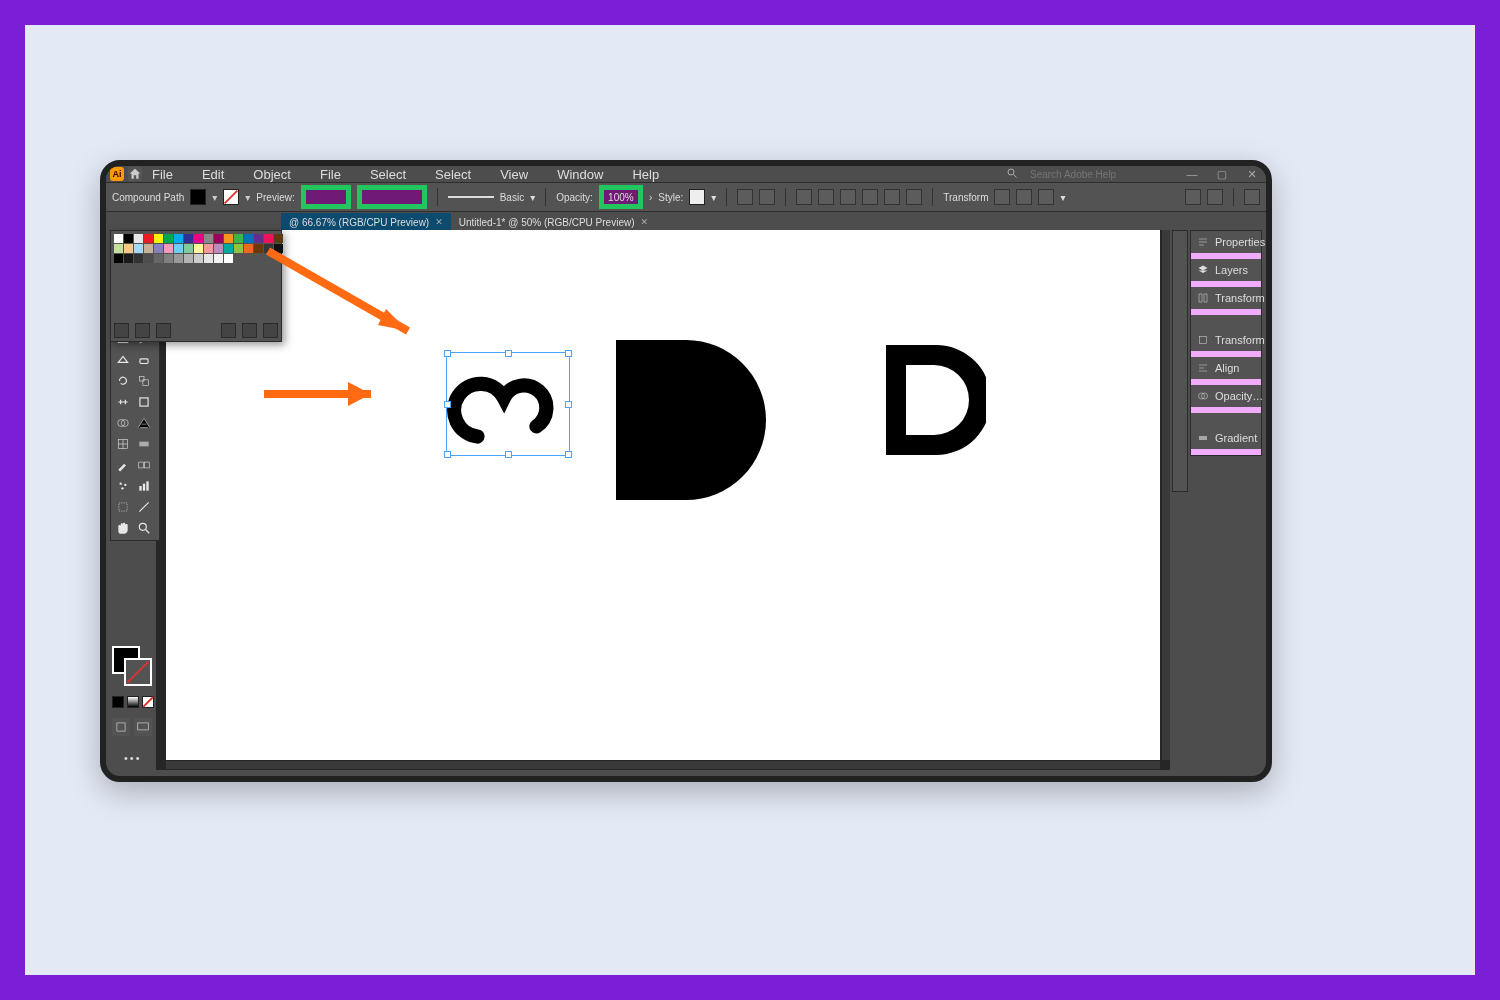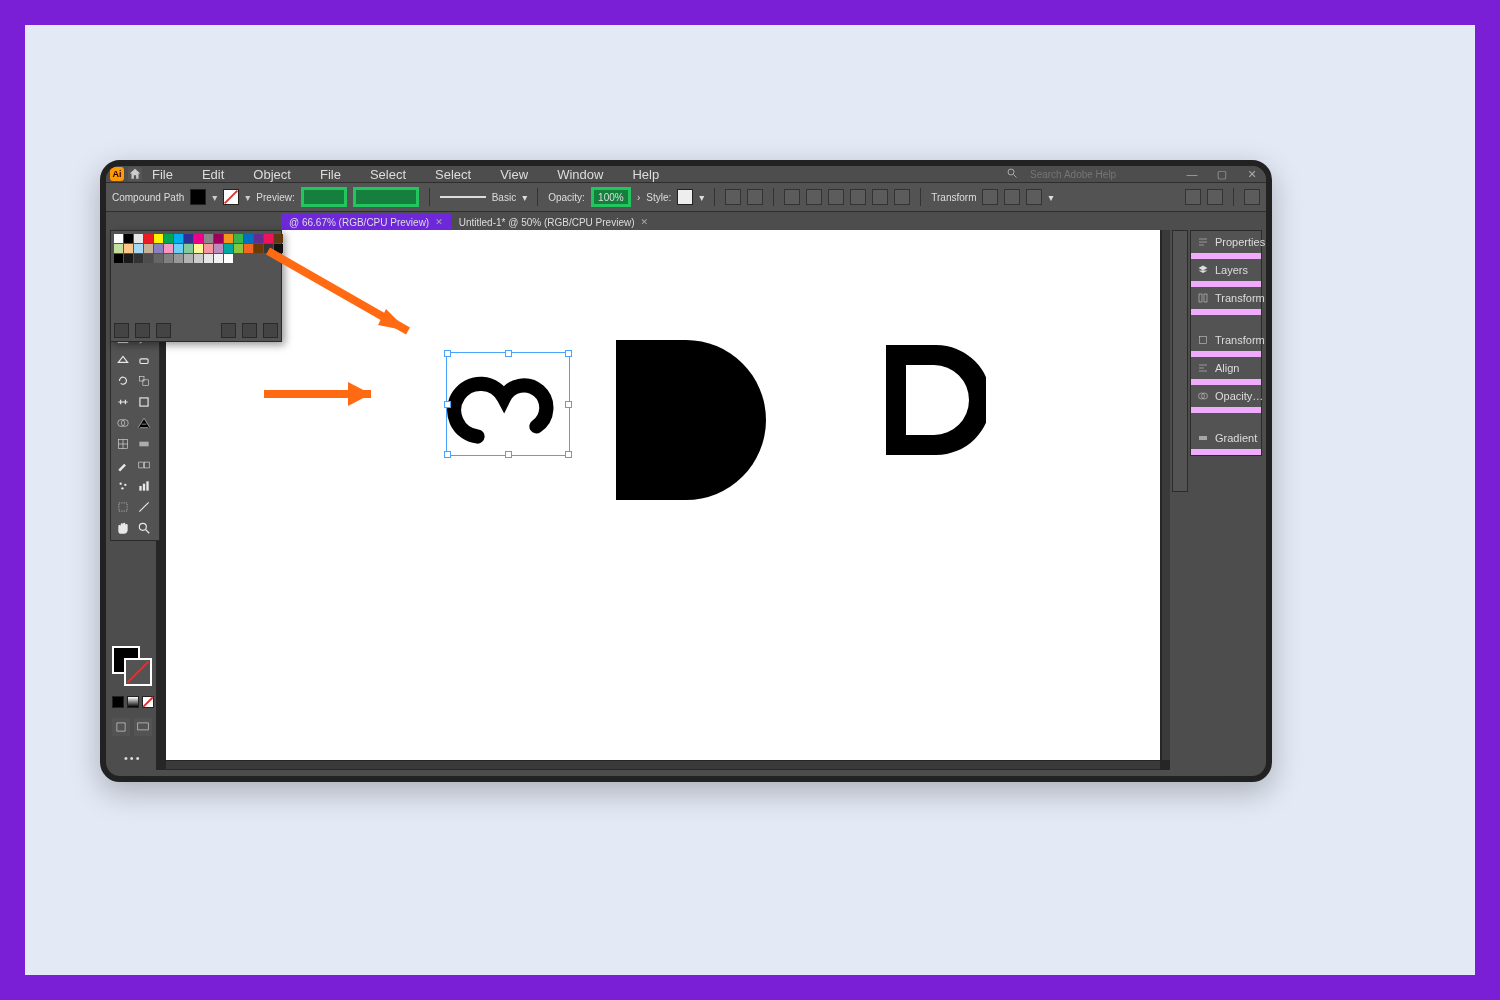--- a/index.html
+++ b/index.html
@@ -7,26 +7,26 @@
   .frame{position:absolute;left:100px;top:160px;width:1160px;height:610px;background:#4d4d4d;border-radius:20px;border:6px solid #222;box-shadow:0 10px 30px rgba(0,0,0,.25);overflow:hidden}
   
   .topbar{height:16px;background:#4d4d4d;display:flex;align-items:center;color:#ccc;padding:0 4px}
   .ai-icon{width:14px;height:14px;background:#ff9a00;border-radius:3px;display:flex;align-items:center;justify-content:center;color:#330000;font-weight:bold;font-size:9px;margin-right:4px}
   .home-icon{width:14px;height:14px;background:#555;border-radius:2px;margin-right:10px;display:flex;align-items:center;justify-content:center}
   .menu{display:flex;gap:29px;color:#ddd;font-size:13px}
   .topright{margin-left:auto;display:flex;align-items:center;gap:10px;color:#aaa}
   .search-box{width:140px;height:12px;border:none;background:transparent;color:#aaa;font-size:10px}
   .options{height:28px;background:#535353;display:flex;align-items:center;gap:6px;padding:0 6px;color:#ddd;font-size:10px;border-top:1px solid #2e2e2e;border-bottom:1px solid #2e2e2e}
   .swatch{width:14px;height:14px;border:1px solid #222;display:inline-block}
-  .opt-drop{width:40px;height:14px;background:#15803d;border:3px solid #22c55e}
+  .opt-drop{width:40px;height:14px;background:#701a75;border:5px solid #22c55e}
   .opt-sep{width:1px;height:18px;background:#333;margin:0 4px}
   .tbicon{width:14px;height:14px;background:#5c5c5c;border:1px solid #333}
   .tabbar{height:20px;background:#4d4d4d;display:flex;align-items:center;padding-left:175px;color:#ddd;font-size:10px}
   .tab{height:18px;padding:0 8px;display:flex;align-items:center;gap:6px}
-  .tab.inactive{background:#6d28d9}
+  .tab.inactive{background:#0c4a6e}
   .tab.active{background:#4d4d4d}
   .tab-x{color:#aaa;font-size:9px;cursor:pointer}
   
   .tools{position:absolute;left:4px;top:76px;width:42px;background:#535353;padding:3px;display:grid;grid-template-columns:18px 18px;gap:3px;border:1px solid #2b2b2b}
   .tool{width:18px;height:18px;background:#535353;display:flex;align-items:center;justify-content:center;color:#e8e8e8}
   .tool svg{width:14px;height:14px}
   .fillstroke{position:absolute;left:4px;top:480px;width:42px}
   .fs-fill{width:24px;height:24px;background:#000;border:2px solid #fff;position:absolute;left:2px;top:0}
   .fs-stroke{width:24px;height:24px;background:#535353;border:2px solid #fff;position:absolute;left:14px;top:12px}
   .fs-stroke::after{content:"";position:absolute;width:30px;height:2px;background:#d33;transform:rotate(-45deg);left:-3px;top:11px}

